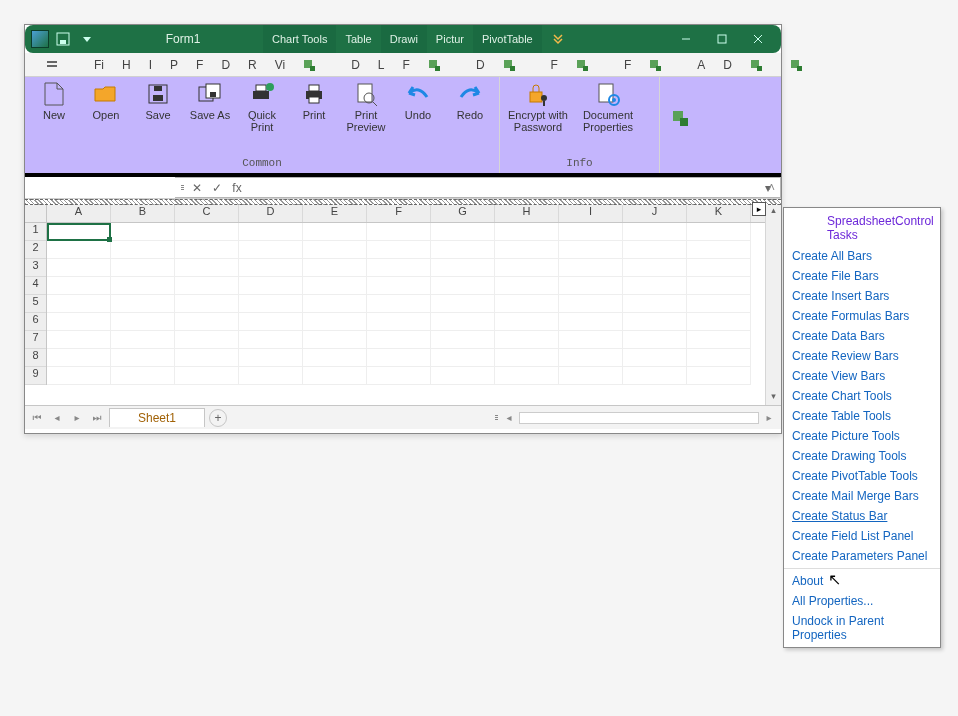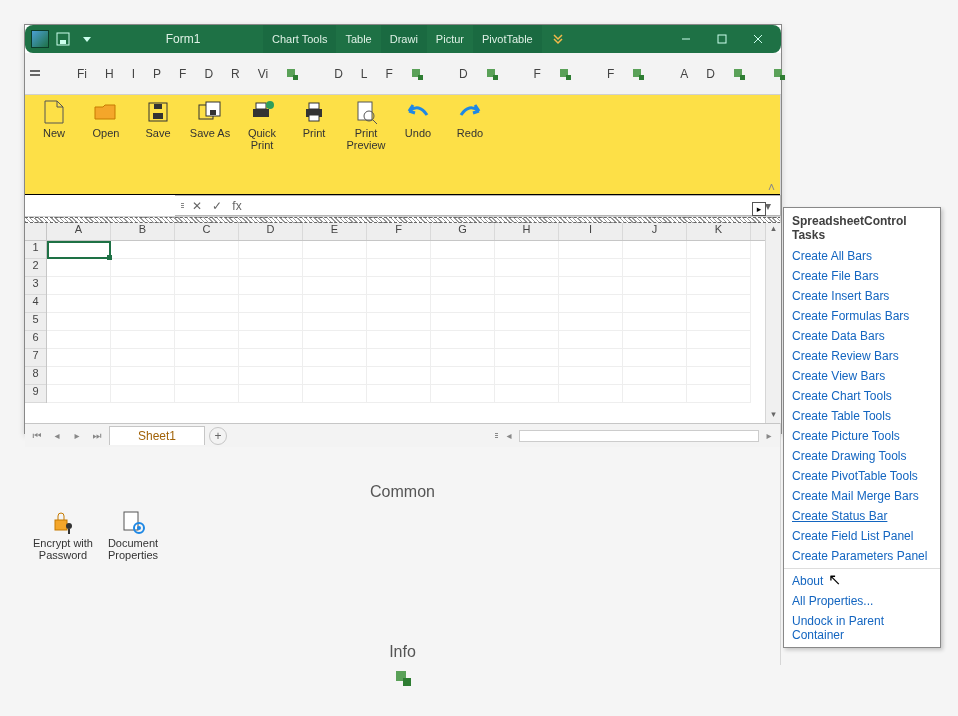--- a/index.html
+++ b/index.html
@@ -9,30 +9,30 @@
 .tb-left { display: flex; align-items: center; gap: 4px; padding: 0 6px; }
 .app-icon { width: 18px; height: 18px; background: linear-gradient(135deg,#4b9fd5,#1e7145); border: 1px solid #0b3d2a;}
 .qat-btn { width: 20px; height: 20px; display:flex; align-items:center; justify-content:center; }
 .caret-down { width:0;height:0;border-left:4px solid transparent;border-right:4px solid transparent;border-top:5px solid #cfe; }
 .title-txt { flex: 0 0 160px; text-align:center; color:#dff1e6; font-size:12px; }
 .tabs { display:flex; height:28px; align-items:stretch; flex:1; overflow:hidden; }
 .tab { padding: 0 8px; display:flex; align-items:center; font-size:11px; color:#dff1e6; border:1px solid transparent; white-space:nowrap;}
 .tab.alt { background:#1a6a41; }
 .tb-right { display:flex; gap:2px; padding:0 6px; }
 .win-btn { width:34px; height:20px; display:flex;align-items:center;justify-content:center; color:#dff1e6; }
-.minibar { height: 42px; background:#f3f3f3; border-bottom:1px solid #d0d0d0; display:flex; align-items:center; padding:0 0; gap:10px; font-size:11px; color:#444; }
+.minibar { height: 24px; background:#f3f3f3; border-bottom:1px solid #d0d0d0; display:flex; align-items:center; padding:0 17px; gap:10px; font-size:11px; color:#444; }
 .mb-item { padding:0 4px; display:flex; align-items:center; gap:2px; }
 .sep { width:1px; height:16px; background:#ccc; margin:0 4px; }
-.ribbon { height: 100px; background:#fde047; border-bottom:1px solid #000000; display:flex; align-items:stretch;flex-direction:column; }
+.ribbon { height: 100px; background:#c4b5fd; border-bottom:4px solid #000000; display:flex; align-items:stretch; }
 .rgrp { display:flex; flex-direction:column; justify-content:flex-end; border-right:1px solid #d6d6d6; padding:4px 6px 2px 6px; }
 .rgrp-row { display:flex; gap:6px; flex:1; align-items:flex-start; }
 .rbtn { display:flex; flex-direction:column; align-items:center; width:46px; text-align:center; gap:2px; color:#333; }
 .rbtn .lbl { font-size:11px; line-height:12px; }
 .ricon { width:26px; height:26px; display:flex;align-items:center;justify-content:center; }
-.grp-lbl { text-align:center; font-size:16px; color:#555; padding:2px 0; position:relative;}
+.grp-lbl { text-align:center; font-size:11px; color:#555; padding:2px 0; position:relative;font-family:Liberation Mono, monospace;}
 .collapse-caret { position:absolute; right:6px; top:156px; color:#888; font-size:12px; }
 .namebox-row { height:22px; display:flex; border-bottom:1px solid #cfcfcf; }
 .namebox { width:150px; border:1px solid #b5b5b5; display:flex; align-items:center; padding:0 6px; background:#fff;margin-top:48px; }
 .nb-drop { width:14px; text-align:center; color:#666; }
 .fx-area { display:flex; align-items:center; gap:4px; padding:0 4px; flex:1; border:1px solid #b5b5b5; border-left:none; background:#fff; }
 .fx-btn { width:16px; text-align:center; color:#666; }
 .fbar-grip { width:6px; display:flex; flex-direction:column; justify-content:center; gap:1px; padding-left:2px;}
 .fbar-grip span{height:1px;background:#888;width:3px;}
 .hatch { height:6px; background:repeating-linear-gradient(45deg,#999 0,#999 1px,transparent 1px,transparent 3px); border:1px dashed #666; border-left:none;border-right:none;}
 .grid-area { position:relative; height:200px; background:#fff; display:flex; }
@@ -49,21 +49,21 @@
 .corner { width:22px; height:18px; background:#eee; border-right:1px solid #c6c6c6; border-bottom:1px solid #c6c6c6; }
 .vscroll { width:16px; background:#f0f0f0; border-left:1px solid #d6d6d6; display:flex; flex-direction:column; }
 .vsbtn { height:14px; text-align:center; font-size:9px; color:#666; }
 .sheetbar { height:24px; border-top:1px solid #c6c6c6; background:#f3f3f3; display:flex; align-items:center; padding:0 4px; gap:4px; }
 .nav-btn { width:16px; height:16px; display:flex;align-items:center;justify-content:center; color:#888; font-size:10px;}
 .sheet-tab { padding:2px 28px; background:#fff; border:1px solid #c6c6c6; border-bottom:none; font-size:12px; color:#a16207; }
 .add-sheet { width:18px;height:18px;border:1px solid #c6c6c6; border-radius:50%; display:flex;align-items:center;justify-content:center;color:#666; }
 .hscroll { flex:1; display:flex; align-items:center; justify-content:flex-end; gap:2px; }
 .smart-tag { position:absolute; left:752px; top:202px; width:14px; height:14px; background:#fff; border:1px solid #555; display:flex; align-items:center; justify-content:center; font-size:9px; }
 .smart-panel { position:absolute; left:783px; top:207px; width:158px; background:#fff; border:1px solid #888; box-shadow:2px 2px 4px rgba(0,0,0,0.2); padding:2px 0; }
-.sp-title { font-weight:bold; padding:4px 8px; font-size:12px; color:#404040; }
+.sp-title { font-weight:normal; padding:4px 8px; font-size:12px; color:#6d28d9;margin-left:35px; }
 .sp-link { display:block; padding:3px 8px; color:#1365c0; font-size:12px; cursor:pointer; }
 .sp-link.hover { text-decoration:underline; }
 .sp-sep { height:1px; background:#ddd; margin:2px 0;}
 .cursor { position:absolute; left:828px; top:570px; font-size:16px; pointer-events:none;}
 svg{display:block;}
 </style>
 </head>
 <body>
 
 <div class="window">
@@ -534,17 +534,17 @@
       <a class="sp-link">Create PivotTable Tools</a>
       <a class="sp-link">Create Mail Merge Bars</a>
       <a class="sp-link hover">Create Status Bar</a>
       <a class="sp-link">Create Field List Panel</a>
       <a class="sp-link">Create Parameters Panel</a>
     </div>
   <div class="sp-sep"></div>
   <div id="sp-footer">
       <a class="sp-link">About</a>
       <a class="sp-link">All Properties...</a>
-      <a class="sp-link">Undock in Parent Container</a>
+      <a class="sp-link">Undock in Parent Properties</a>
     </div>
 </div>
 
 <div class="cursor">↖</div>
 
 </body></html>

